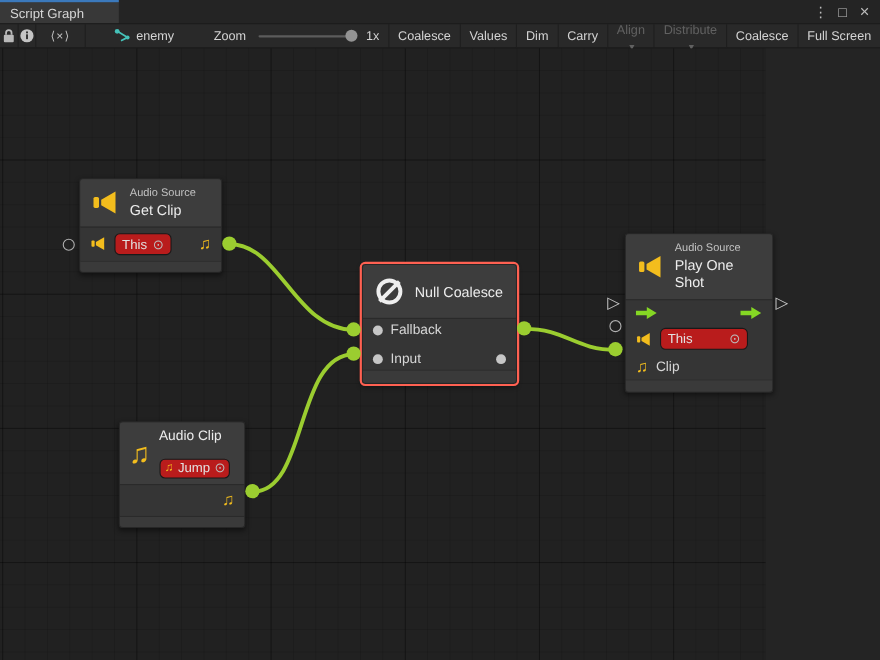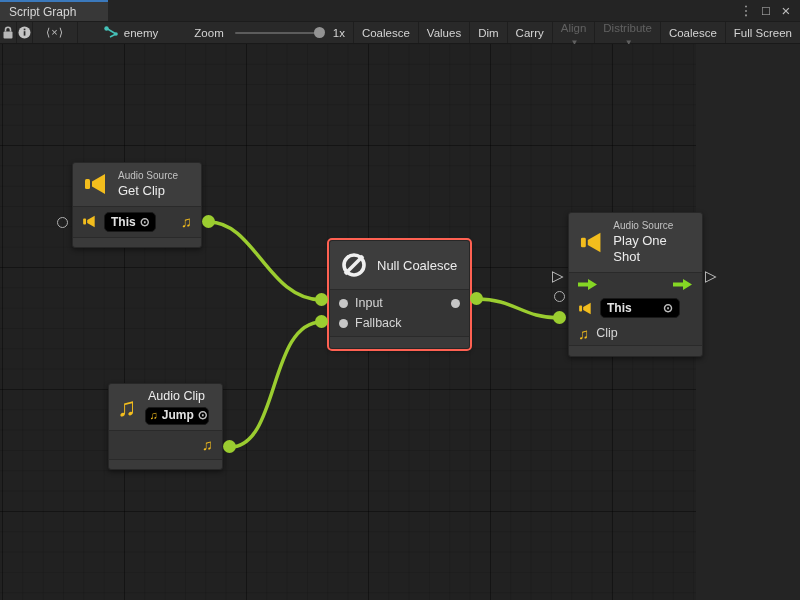--- a/index.html
+++ b/index.html
@@ -43,22 +43,22 @@
   .node { position:absolute; background:#363636; border:1px solid #272727; border-radius:3px;
     color:#d8d8d8; box-shadow:0 2px 5px rgba(0,0,0,0.45); }
   .node.selected { outline:2px solid #ff6152; outline-offset:0px; }
   .node-header { display:flex; align-items:center; gap:9px; padding:7px 10px; background:#3d3d3d; border-radius:3px 3px 0 0; }
   .hdr-text { display:flex; flex-direction:column; line-height:1.25; }
   .hdr-cat { font-size:10px; color:#c2c2c2; }
   .hdr-title { font-size:13px; color:#ececec; }
   .node-body { border-top:1px solid #2a2a2a; background:#353535; }
   .node-row { display:flex; align-items:center; gap:7px; padding:3px 9px; }
   .node-footer { height:10px; background:#3a3a3a; border-top:1px solid #2a2a2a; border-radius:0 0 3px 3px; }
-  .obj-field { display:flex; align-items:center; background:#000000; border:1px solid #191919;
-    border-radius:5px; height:20px; padding:0 6px; font-size:12px; color:#e2e2e2; gap:4px;font-weight:bold; }
+  .obj-field { display:flex; align-items:center; background:#b91c1c; border:1px solid #191919;
+    border-radius:5px; height:20px; padding:0 6px; font-size:12px; color:#e2e2e2; gap:4px; }
   .obj-picker { color:#bdbdbd; font-size:12px; margin-left:auto; }
   .note { font-size:15px; line-height:1; }
   .note.big { font-size:26px; }
   .note.small { font-size:11px; }
   .pdot { width:9px; height:9px; border-radius:50%; background:#c6c6c6; flex:0 0 auto; }
   .row-label { font-size:12.5px; color:#d6d6d6; }
 
   
   .port-green { position:absolute; width:13px; height:13px; border-radius:50%; }
   .port-outline { position:absolute; width:11px; height:11px; border-radius:50%; border:1.5px solid #b0b0b0; }
@@ -181,37 +181,37 @@
 
     <div class="node selected" style="left: 329px; top: 196px; width: 141px; outline-color: rgb(255, 97, 82);">
       <div class="node-header" style="padding:10px 10px;">
         <svg width="28" height="28" viewBox="0 0 28 28">
           <circle cx="14" cy="14" r="10" fill="none" stroke="#efefef" stroke-width="3.6"></circle>
           <line x1="5" y1="23" x2="23" y2="5" stroke="#efefef" stroke-width="3.6"></line>
         </svg>
         <span class="hdr-title">Null Coalesce</span>
       </div>
       <div class="node-body">
+        <div class="node-row" style="height:23px; padding-bottom:6px;">
+          <span class="pdot"></span>
+          <span class="row-label">Fallback</span>
+        </div>
         <div class="node-row" style="height:23px; padding-top:6px;">
           <span class="pdot"></span>
           <span class="row-label">Input</span>
           <span class="pdot" style="margin-left:auto;"></span>
         </div>
-        <div class="node-row" style="height:23px; padding-bottom:6px;">
-          <span class="pdot"></span>
-          <span class="row-label">Fallback</span>
-        </div>
       </div>
       <div class="node-footer" style="height:12px;"></div>
     </div>
 
     <div class="node" style="left:108px; top:339px; width:115px;">
       <div class="node-header" style="padding:5px 8px; gap:8px;">
         <span class="note big" style="color:#f3bd1d;">♫</span>
-        <div class="hdr-text" style="gap:2px;text-align:center;">
+        <div class="hdr-text" style="gap:12px;">
           <span class="hdr-title" style="font-size:12.5px;">Audio Clip</span>
           <div class="obj-field" style="width:64px; height:18px; padding:0 4px;">
             <span class="note small" style="color:#f3bd1d;">♫</span>
             <span>Jump</span>
             <span class="obj-picker">⊙</span>
           </div>
         </div>
       </div>
       <div class="node-body">
         <div class="node-row" style="height:28px;">

